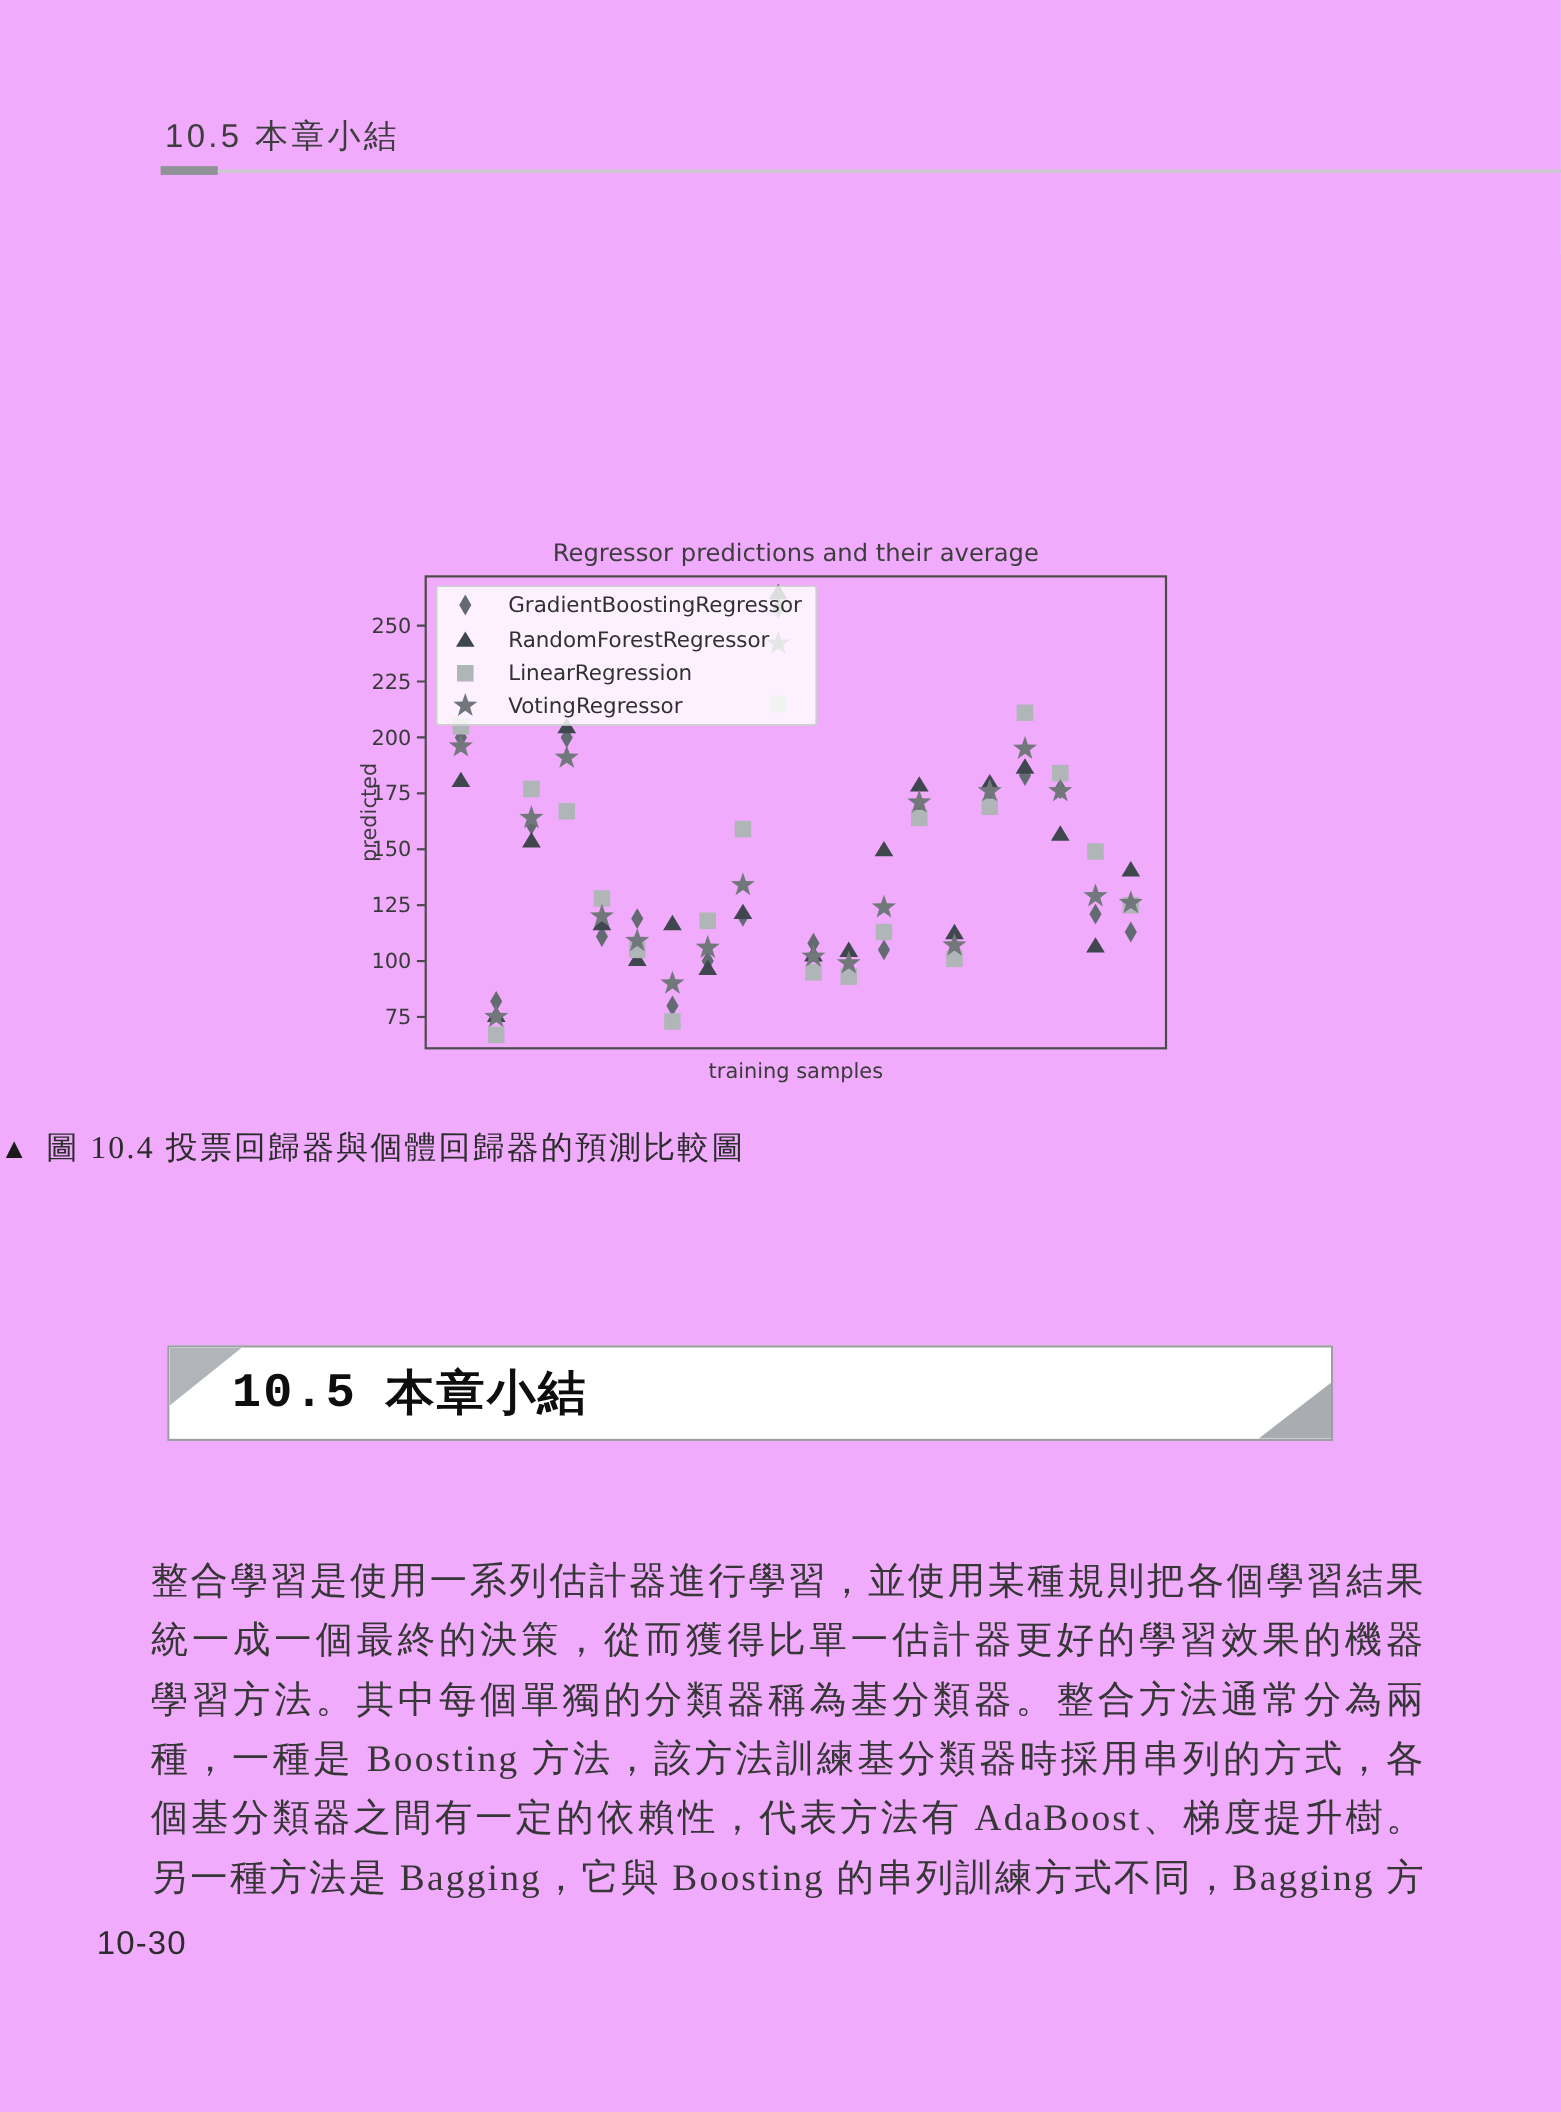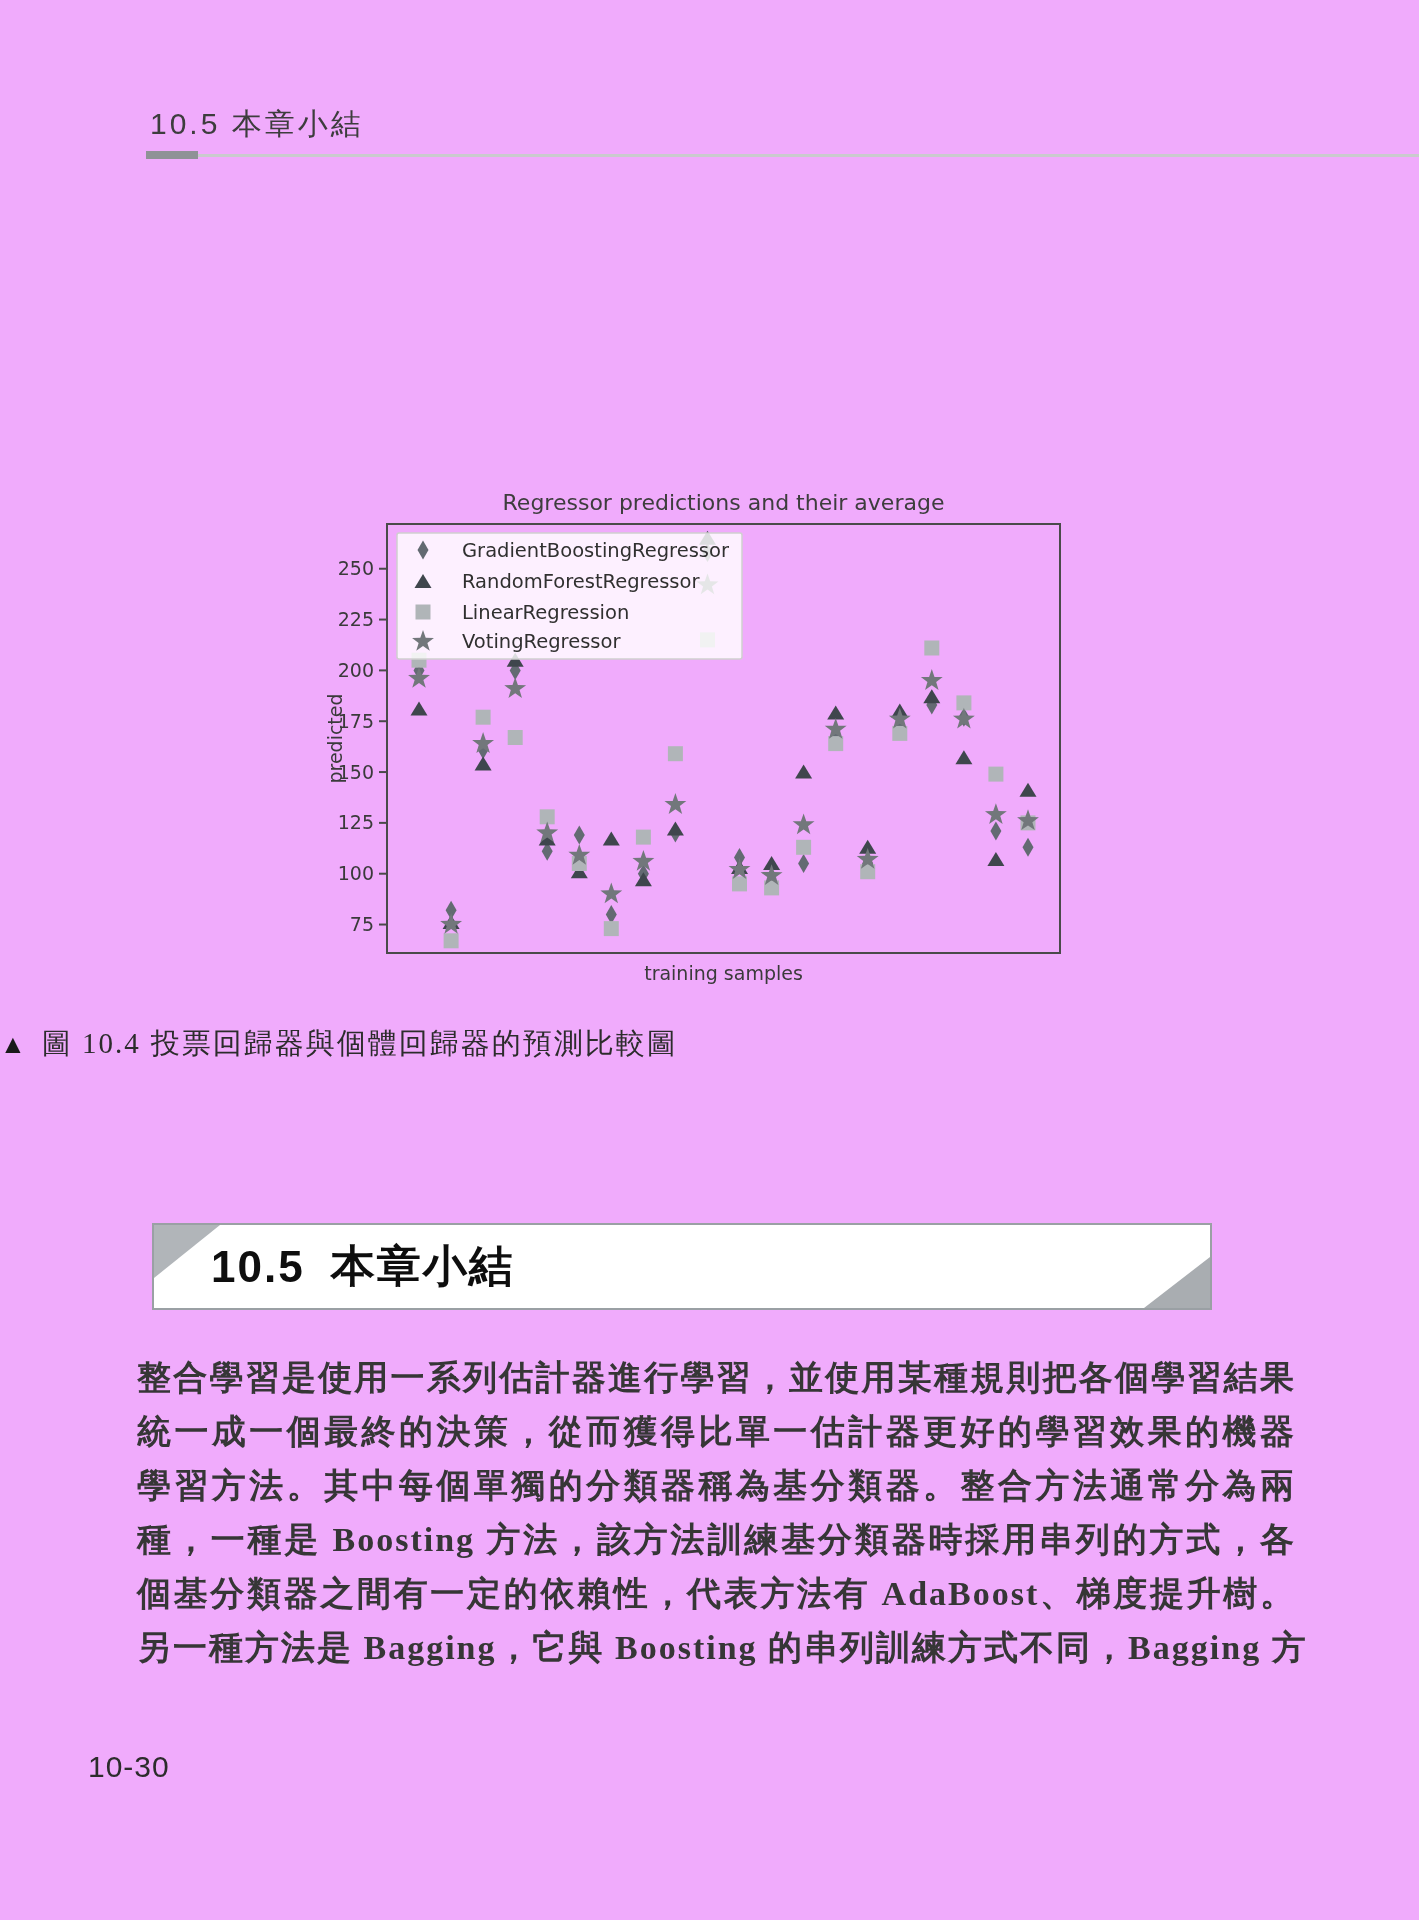--- a/index.html
+++ b/index.html
@@ -38,21 +38,21 @@
     clip-path:polygon(0 0,100% 0,0 100%);
   }
   .banner .wedge-right{
     position:absolute;right:0;bottom:0;width:66px;height:51px;background:#a9adb1;
     clip-path:polygon(100% 0,100% 100%,0 100%);
   }
   .banner .banner-text{
     position:absolute;left:57px;top:0;height:100%;display:flex;align-items:center;
     font-weight:bold;font-size:44px;color:#0e0e0e;letter-spacing:2px;
   }
-  .banner .banner-number{margin-right:26px;font-family:Liberation Sans, sans-serif;}
+  .banner .banner-number{margin-right:26px;font-family:Liberation Mono, monospace;}
   .page-number{
     position:absolute;left:88px;top:1750px;font-size:30px;color:#2c2c2c;
     font-family:"Liberation Sans", sans-serif;letter-spacing:1px;
   }
 </style>
 </head>
 <body>
 
 <div class="page">
 
@@ -179,21 +179,21 @@
 
   <div class="banner">
     <div class="wedge-left"></div>
     <div class="wedge-right"></div>
     <div class="banner-text">
       <span class="banner-number">10.5</span>
       <span class="banner-title">本章小結</span>
     </div>
   </div>
 
-  <div class="para para2" style="top:1351px;font-weight:bold;">
+  <div class="para para2" style="top:1411px;">
     <div class="jline">整合學習是使用一系列估計器進行學習，並使用某種規則把各個學習結果</div>
     <div class="jline">統一成一個最終的決策，從而獲得比單一估計器更好的學習效果的機器</div>
     <div class="jline">學習方法。其中每個單獨的分類器稱為基分類器。整合方法通常分為兩</div>
     <div class="jline">種，一種是 Boosting 方法，該方法訓練基分類器時採用串列的方式，各</div>
     <div class="jline">個基分類器之間有一定的依賴性，代表方法有 AdaBoost、梯度提升樹。</div>
     <div class="jline">另一種方法是 Bagging，它與 Boosting 的串列訓練方式不同，Bagging 方</div>
   </div>
 
   <div class="page-number">10-30</div>
 

